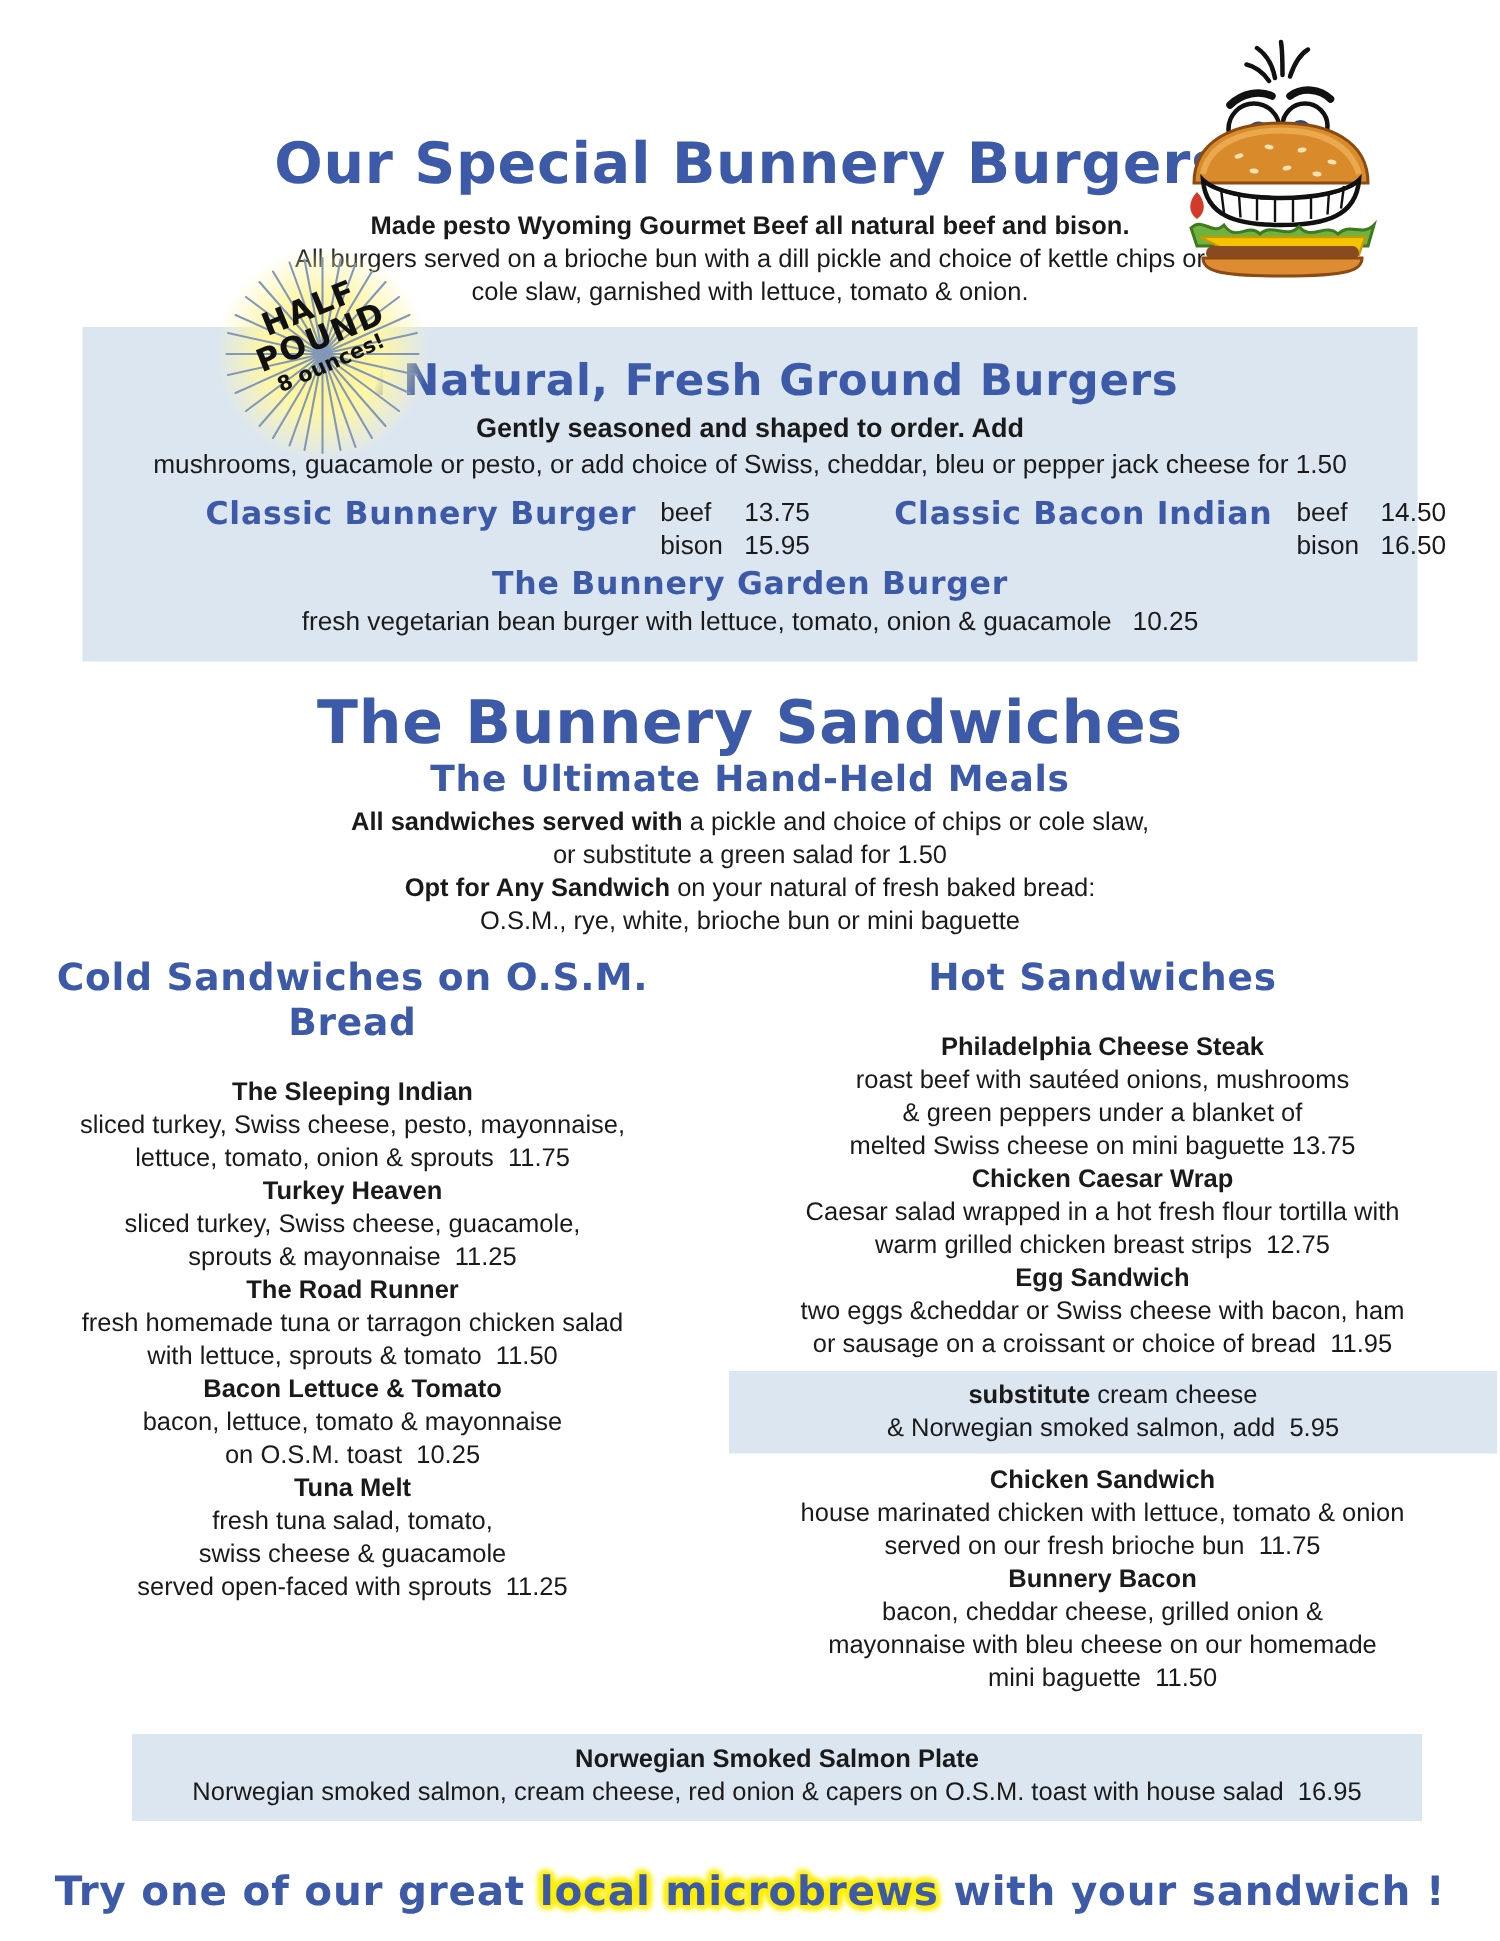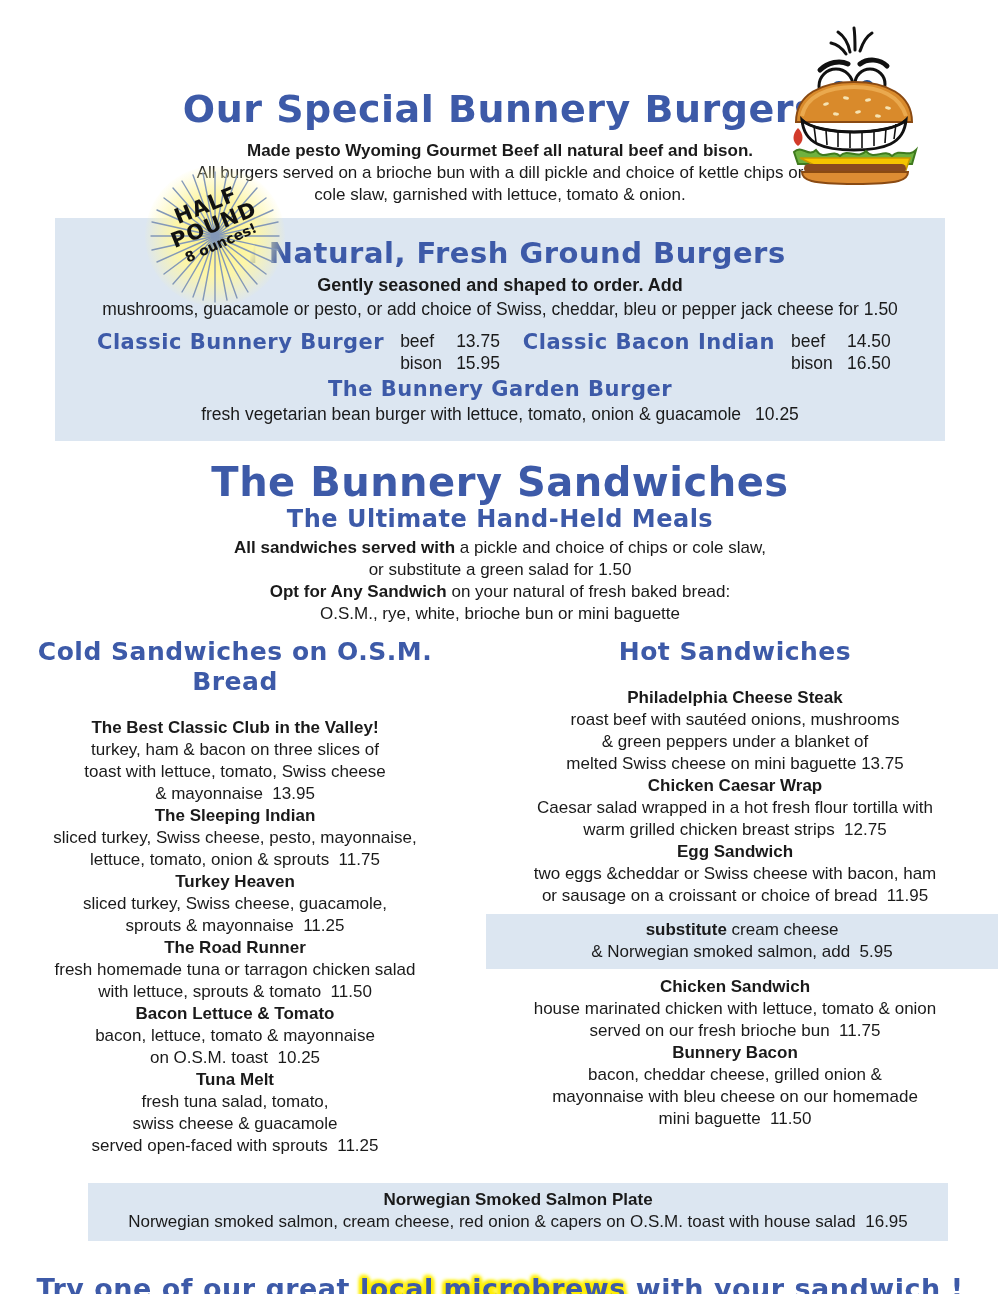--- a/index.html
+++ b/index.html
@@ -60,21 +60,21 @@
     font-family:"DejaVu Sans", sans-serif;
     font-weight:bold;font-size:14px;line-height:16px;
     transform:rotate(-2deg);
   }
   
   .burger-row{
     display:flex;justify-content:space-between;
     margin:10px 18px 0 22px;
   }
   .burger-item{display:flex;align-items:flex-start;}
-  .burger-name{font-size:21px;line-height:24px;white-space:nowrap;margin-right:16px;}
+  .burger-name{font-size:21px;line-height:24px;white-space:nowrap;margin-right:16px;margin-left:40px;}
   .price-col{font-size:17.5px;line-height:22px;}
   .price-row{display:flex;}
   .price-label{width:56px;}
   .price-val{width:60px;}
   .garden-name{font-size:21px;line-height:26px;margin-top:2px;}
   .garden-desc{font-size:17.5px;line-height:22px;margin-top:1px;}
   .price-gap{display:inline-block;margin-left:14px;}
   
   .sand-title{font-size:40px;line-height:46px;margin-top:18px;}
   .sand-sub{font-size:24px;line-height:28px;}
@@ -270,26 +270,20 @@
   <div class="c body-line"><span class="b">Opt for Any Sandwich</span><span> on your natural of fresh baked bread:</span></div>
   <div class="c body-line">O.S.M., rye, white, brioche bun or mini baguette</div>
 </div>
 
 <div class="cols">
 
   <div class="col-left">
     <div class="c fancy col-head">Cold Sandwiches on O.S.M. Bread</div>
 
     <div class="item">
-      <div class="item-name">The Best Classic Club in the Valley!</div>
-      <div class="item-line">turkey, ham &amp; bacon on three slices of</div>
-      <div class="item-line">toast with lettuce, tomato, Swiss cheese</div>
-      <div class="item-line">&amp; mayonnaise&nbsp; 13.95</div>
-    </div>
-    <div class="item">
       <div class="item-name">The Sleeping Indian</div>
       <div class="item-line">sliced turkey, Swiss cheese, pesto, mayonnaise,</div>
       <div class="item-line">lettuce, tomato, onion &amp; sprouts&nbsp; 11.75</div>
     </div>
     <div class="item">
       <div class="item-name">Turkey Heaven</div>
       <div class="item-line">sliced turkey, Swiss cheese, guacamole,</div>
       <div class="item-line">sprouts &amp; mayonnaise&nbsp; 11.25</div>
     </div>
     <div class="item">

